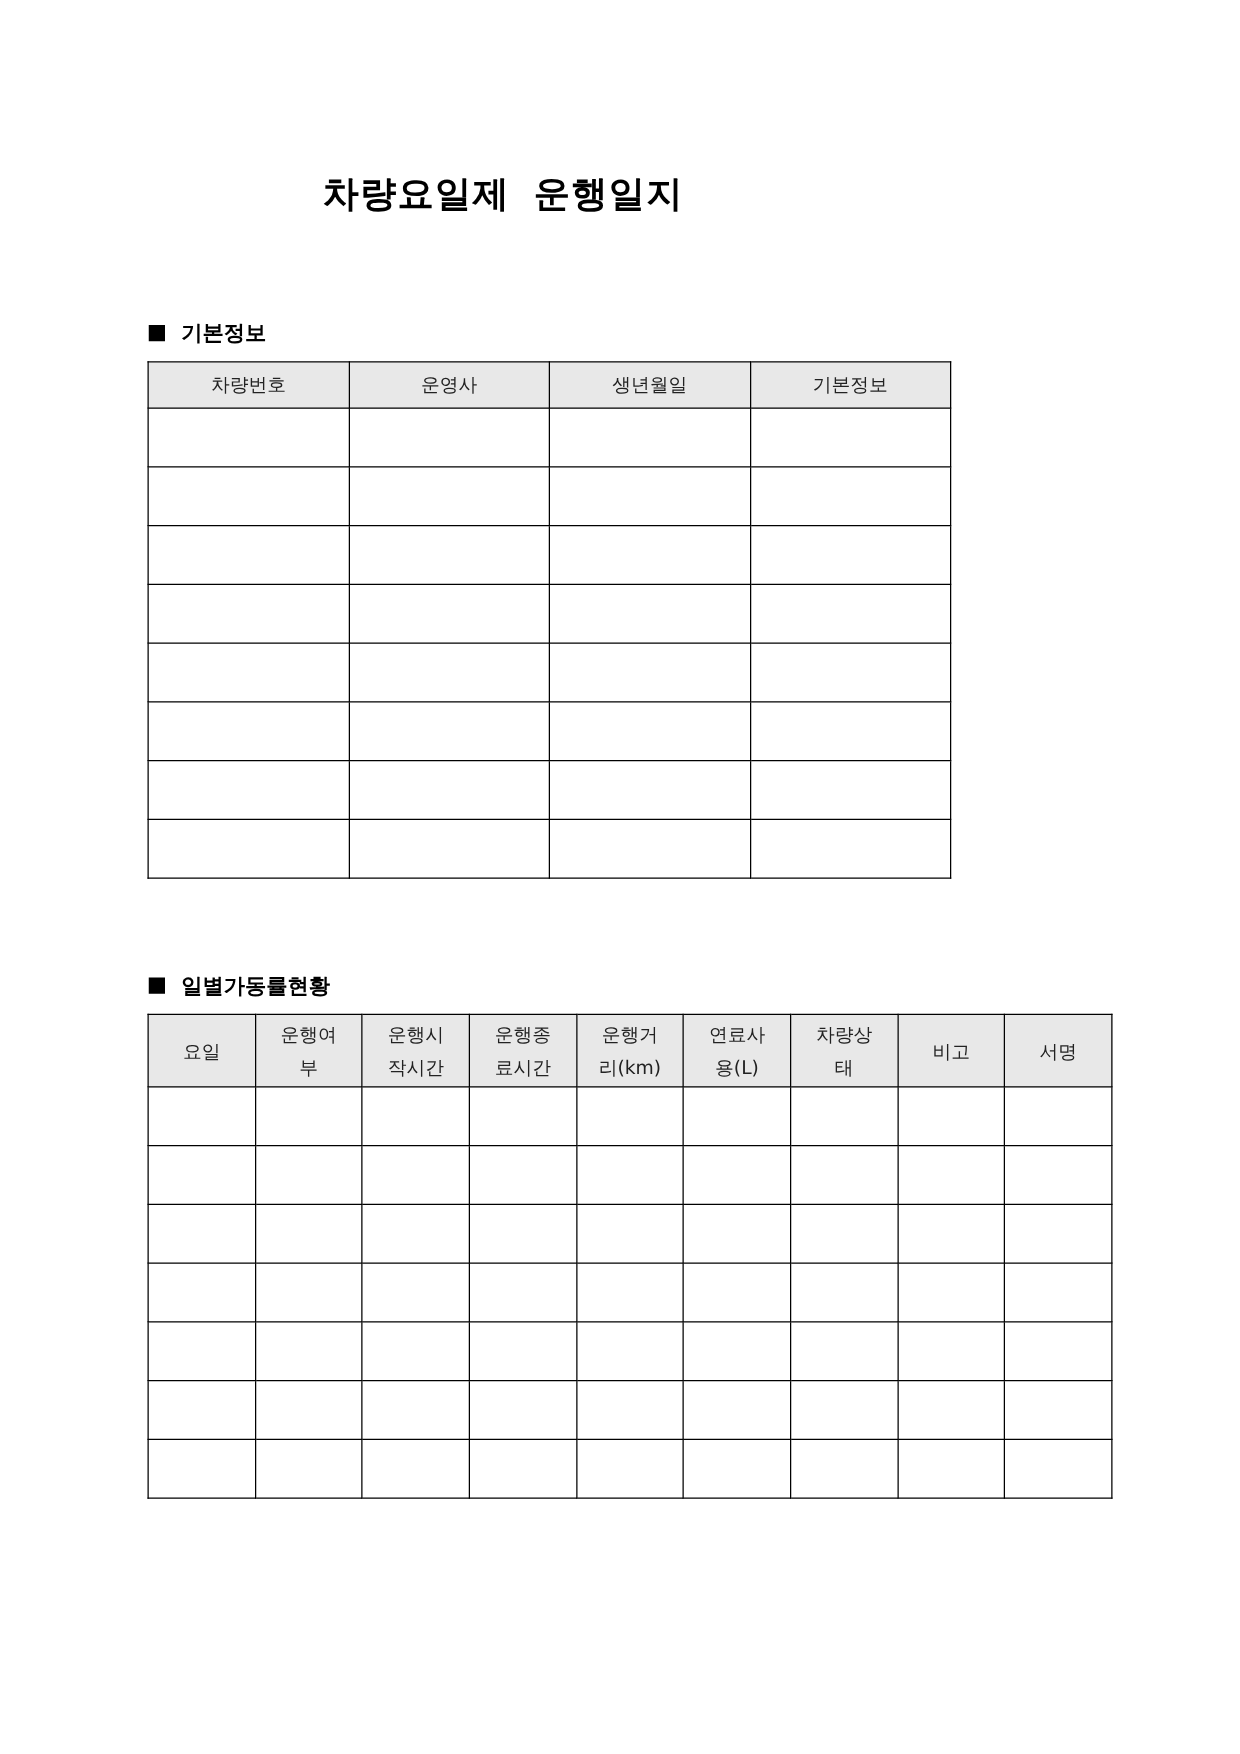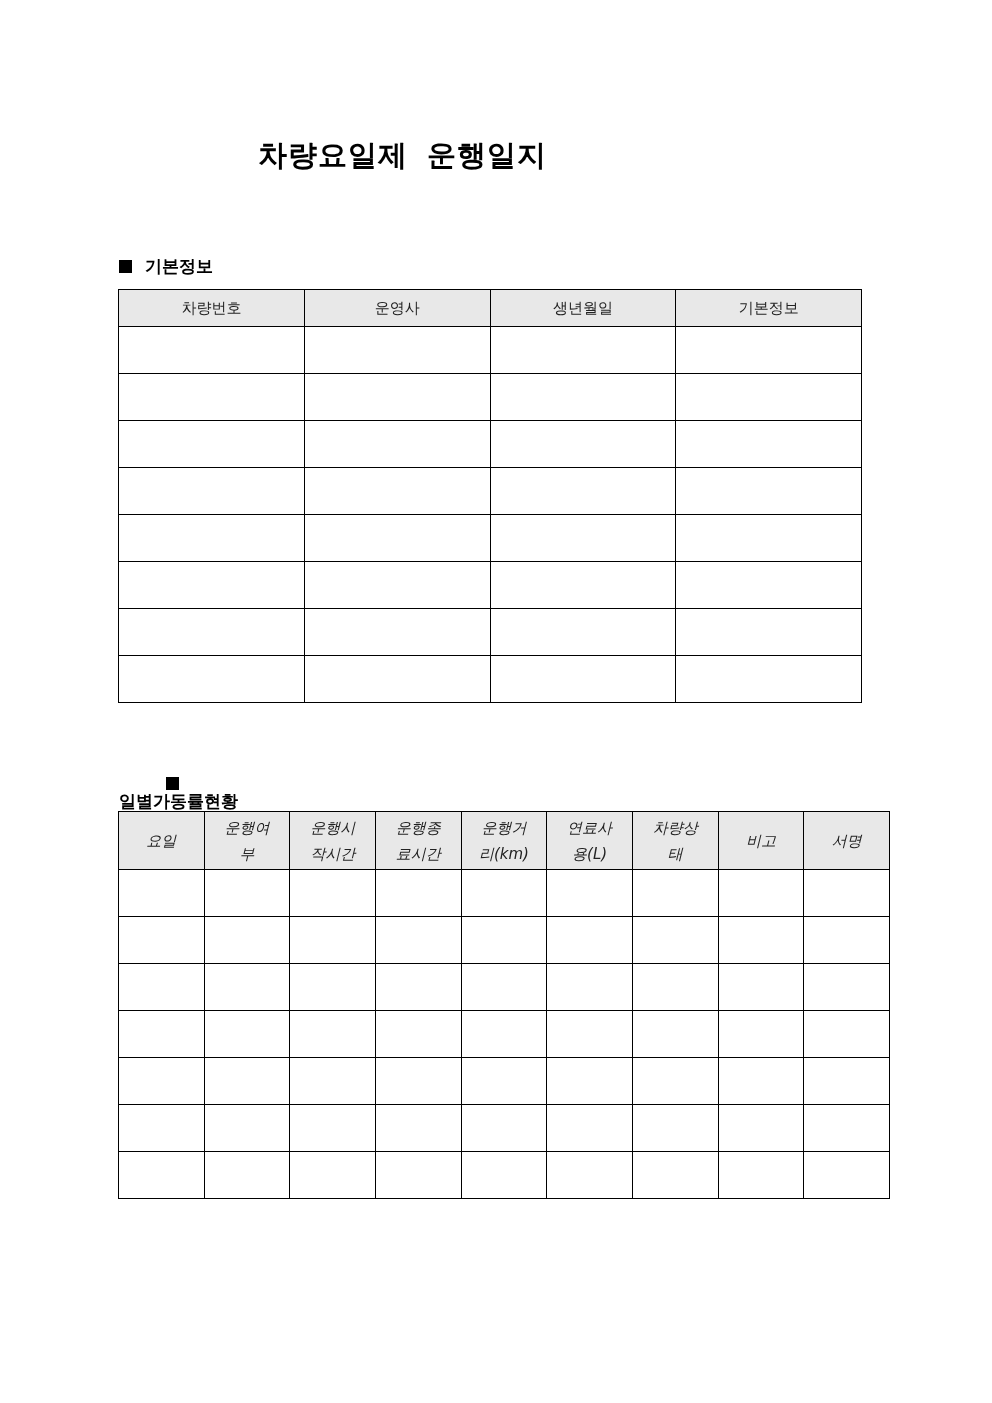--- a/index.html
+++ b/index.html
@@ -3,24 +3,24 @@
   <meta charset="utf-8">
   <style>
     html, body { margin: 0; padding: 0; background: #ffffff; }
     body { width: 992px; height: 1403px; position: relative; font-family: "DejaVu Sans", "Liberation Sans", sans-serif; color: #000; }
     .title { position: absolute; top: 136px; left: 0; width: 805px; text-align: center; font-size: 29px; font-weight: bold; letter-spacing: 1px; word-spacing: 8px; }
     .section { position: absolute; left: 119px; font-size: 17px; font-weight: bold; display: flex; align-items: center; }
     .section .sq { display: inline-block; width: 13px; height: 13px; background: #000; margin-right: 13px; }
     table { position: absolute; left: 118px; border-collapse: collapse; table-layout: fixed; }
     td, th { border: 1.5px solid #000; padding: 0; text-align: center; vertical-align: middle; font-weight: normal; font-size: 15px; color: #222; }
     th { background: #e8e8e8; }
-    #t1 { top: 289px; width: 744px; }
+    #t1 { top: 289px; width: 643px; }
     #t1 th { height: 36px; }
     #t1 td { height: 46px; }
-    #t2 { top: 811px; width: 772px; font-style: italic; }
+    #t2 { top: 811px; width: 772px; }
     #t2 th { height: 57px; line-height: 26px; }
     #t2 td { height: 46px; }
   </style>
 </head>
 <body>
 
 <div class="title">차량요일제 운행일지</div>
 
 <div class="section" style="top:255px;">
   <span class="sq"></span>
@@ -81,21 +81,21 @@
       </tr>
       <tr>
         <td></td>
         <td></td>
         <td></td>
         <td></td>
       </tr>
     </tbody>
 </table>
 
-<div class="section" style="top:777px;flex-direction:column;">
+<div class="section" style="top:777px;">
   <span class="sq"></span>
   <span>일별가동률현황</span>
 </div>
 
 <table id="t2">
   <thead>
       <tr id="t2-head">
         <th>
           <div>요일</div>
         </th>

